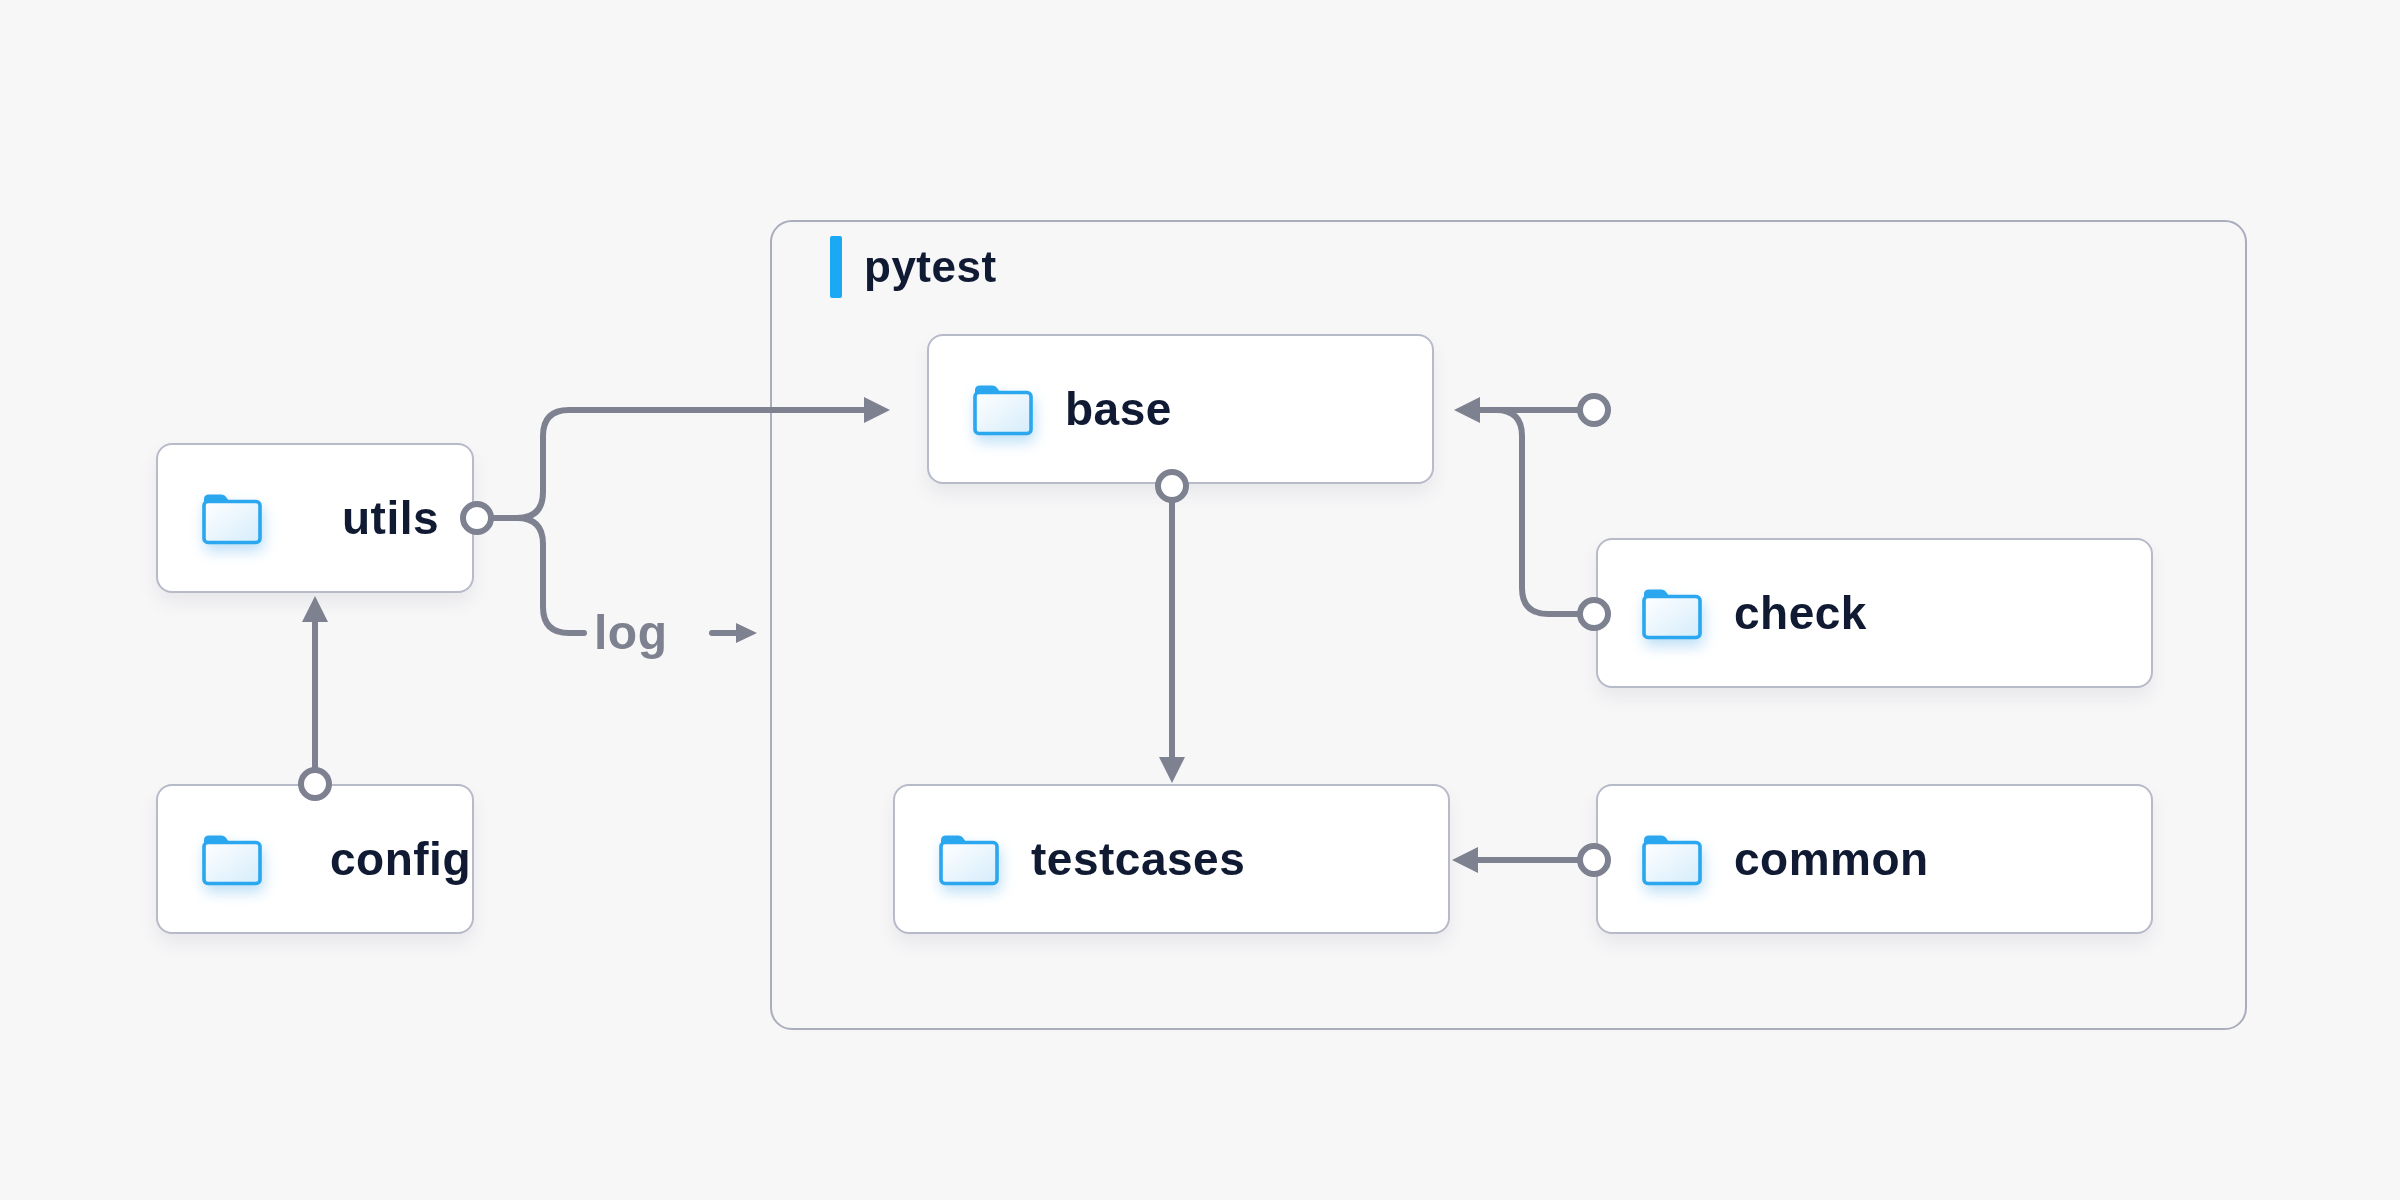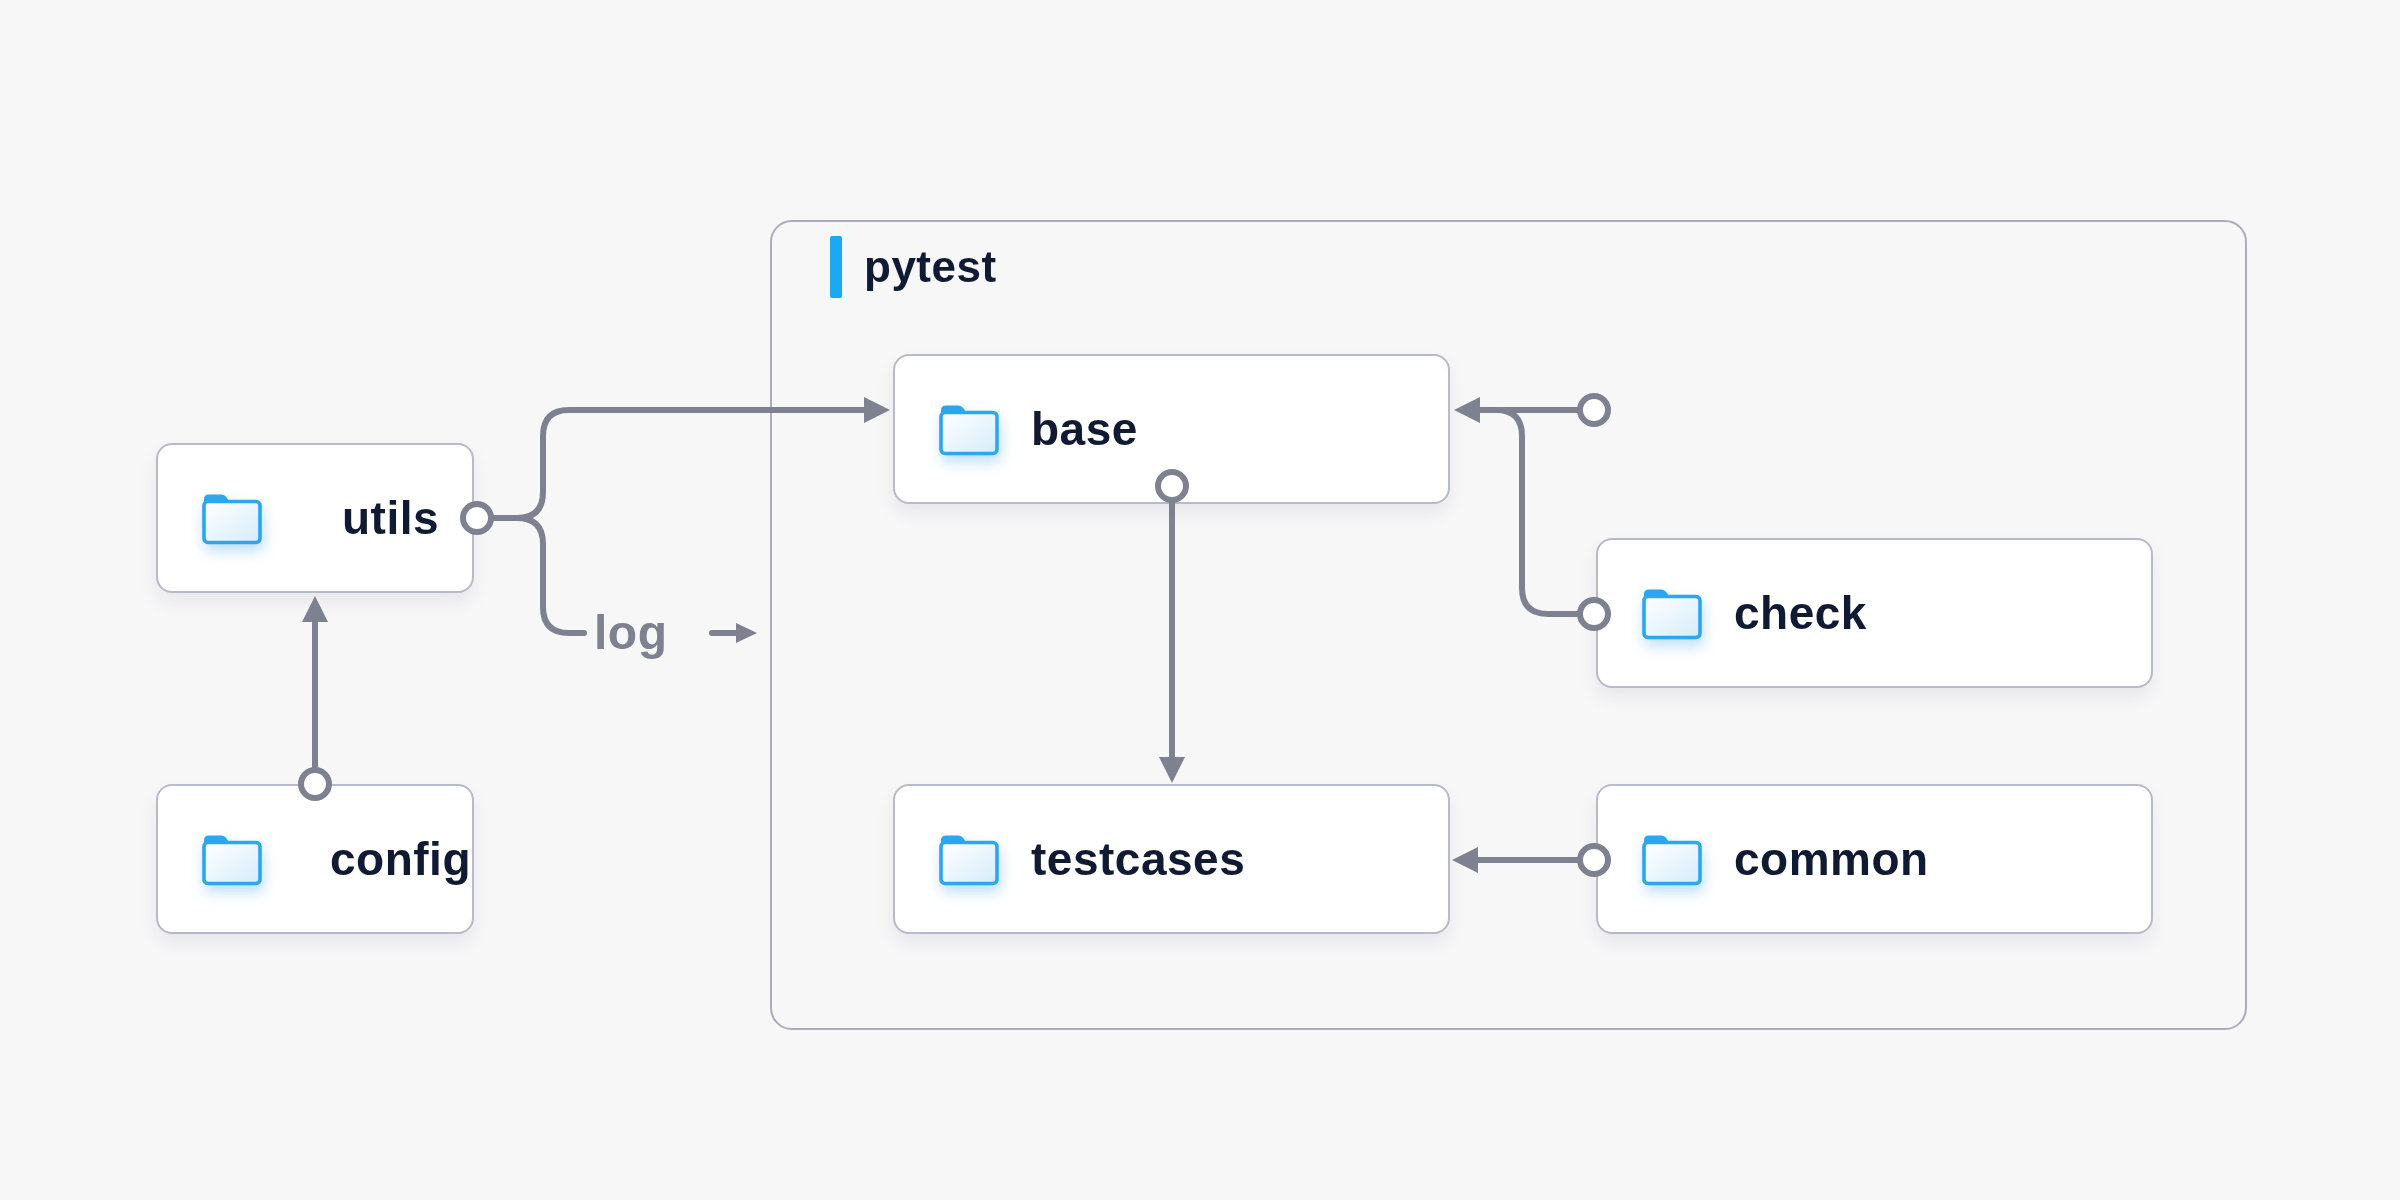--- a/index.html
+++ b/index.html
@@ -71,21 +71,21 @@
   }
   .node .label{
     margin-left:30px;
     font-size:46px;font-weight:700;
     color:var(--text-navy);
     letter-spacing:0.5px;
     white-space:nowrap;
   }
   #node-utils        {left:156px;top:443px;width:318px;height:150px;gap:48px;}
   #node-config       {left:156px;top:784px;width:318px;height:150px;gap:36px;}
-  #node-base         {left:893px;top:334px;width:557px;height:150px;margin-top:20px;}
+  #node-base         {left:927px;top:334px;width:507px;height:150px;}
   #node-pymilvus-orm {left:1596px;top:334px;width:557px;height:150px;}
   #node-check        {left:1596px;top:538px;width:557px;height:150px;}
   #node-testcases    {left:893px;top:784px;width:557px;height:150px;}
   #node-common       {left:1596px;top:784px;width:557px;height:150px;}
   
   svg.wires{
     position:absolute;left:0;top:0;
     width:2400px;height:1200px;
     z-index:3;
     pointer-events:none;

